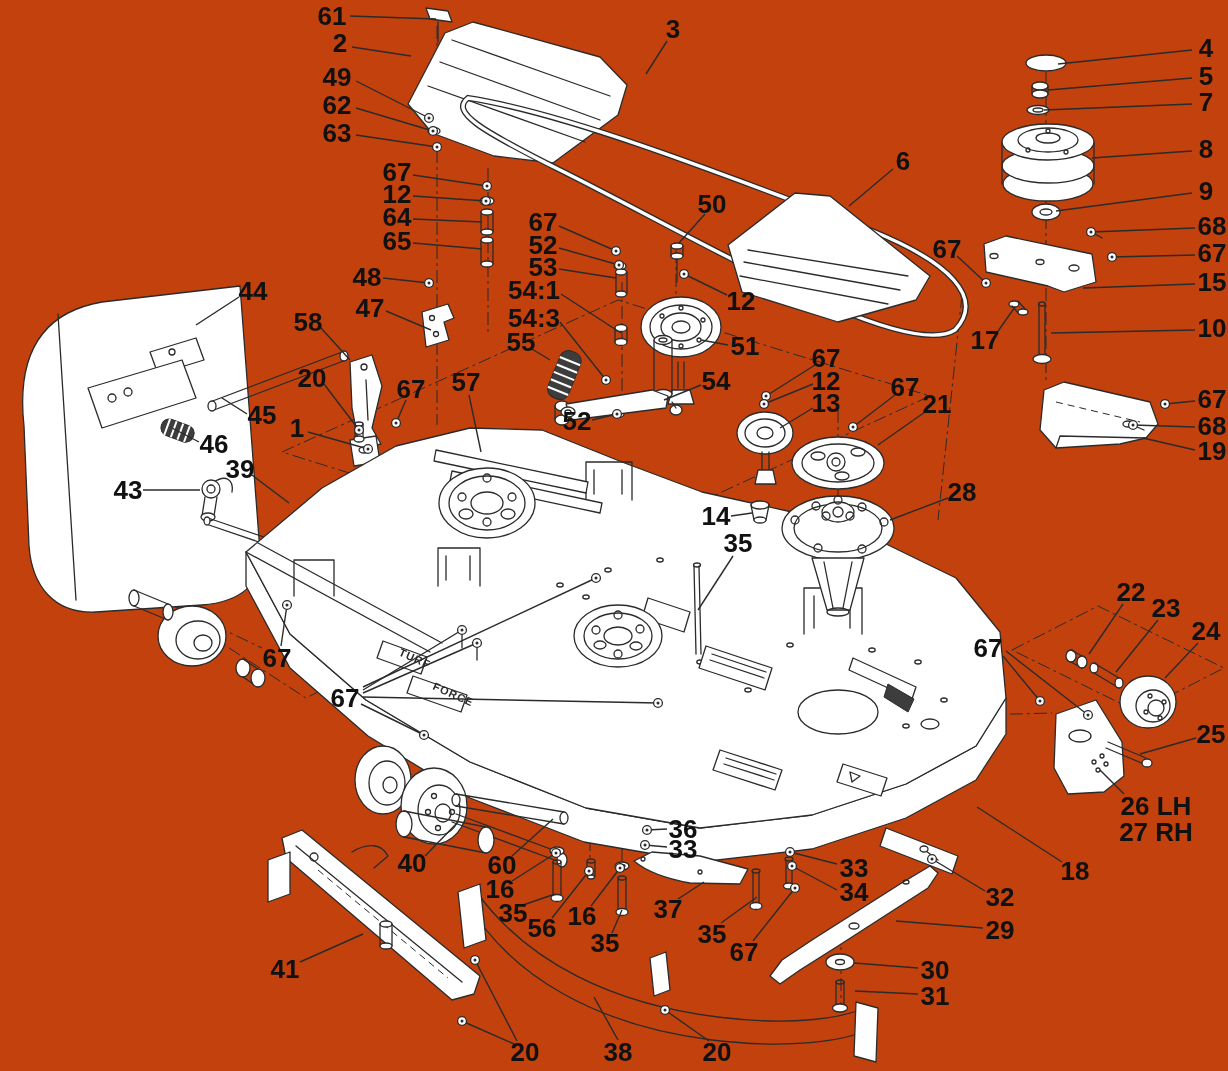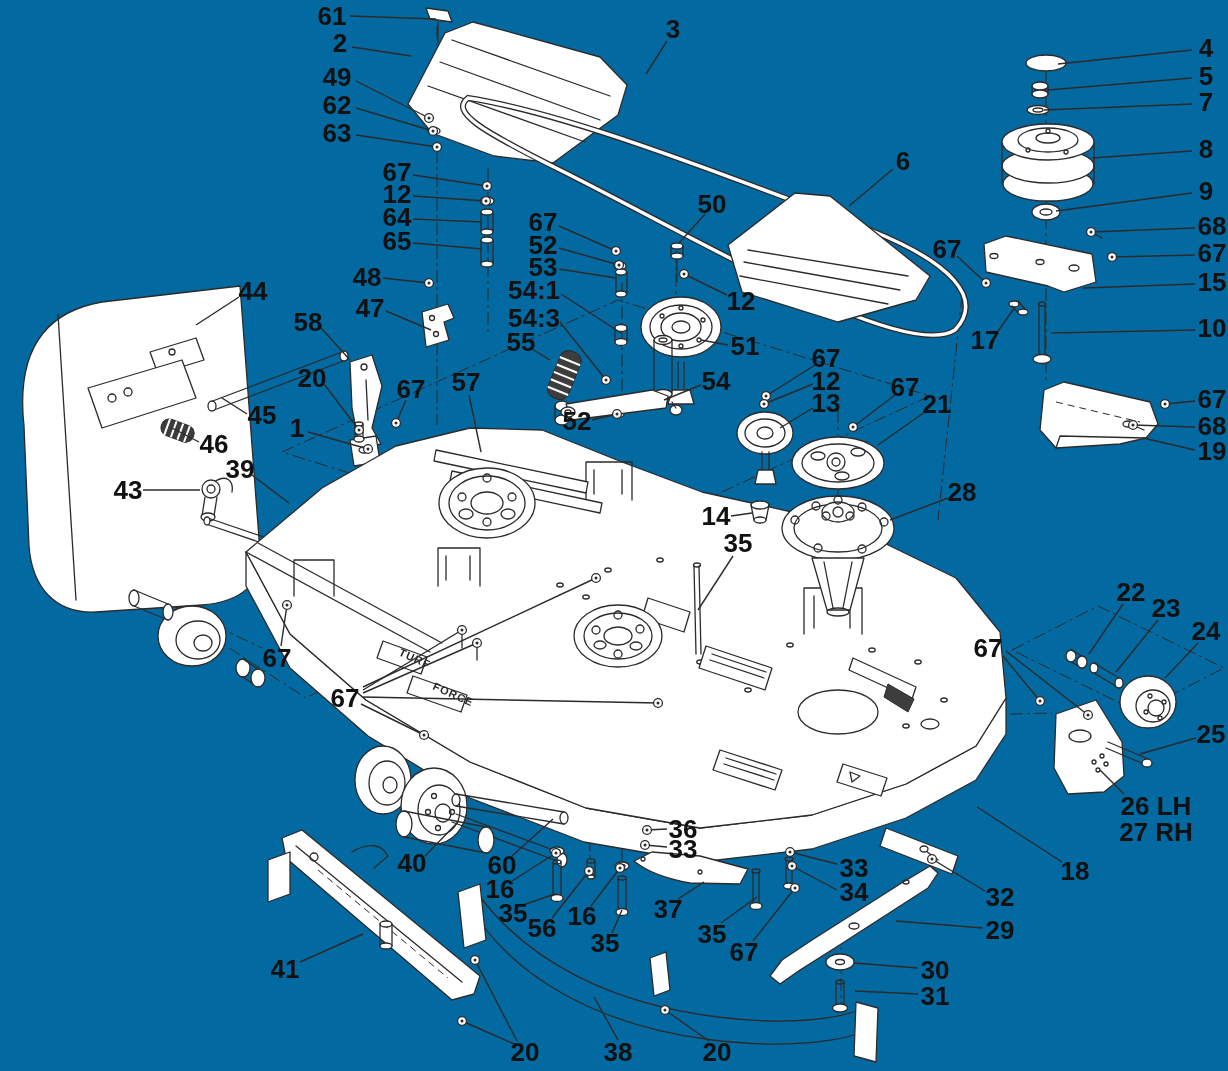--- a/index.html
+++ b/index.html
@@ -1,16 +1,16 @@
 <!DOCTYPE html>
 <html><head>
 <meta charset="utf-8">
 <style>
   html,body{margin:0;padding:0;background:#fff;}
-  #stage{position:relative;width:1228px;height:1071px;background:#0369a1;overflow:hidden;}
+  #stage{position:relative;width:1228px;height:1071px;background:#c2410c;overflow:hidden;}
   svg{display:block;}
   .art{stroke:#2b2b2b;stroke-width:1.3;fill:none;stroke-linejoin:round;stroke-linecap:round;}
   .solid{fill:#ffffff;}
   .dark{fill:#3d3d3d;stroke:#2b2b2b;}
   .sphatch{stroke:#fff;stroke-width:2;fill:none;}
   .dashdot{stroke:#2b2b2b;stroke-width:1;fill:none;stroke-dasharray:13 4 3 4;}
   .dashes{stroke:#2b2b2b;stroke-width:1;fill:none;stroke-dasharray:7 5;}
   .leader{fill:none;stroke:#2b2b2b;stroke-width:1.4;}
   .fastener{fill:#fff;stroke:#2b2b2b;stroke-width:1.3;}
   .fastener-inner{fill:#2b2b2b;stroke:none;}

